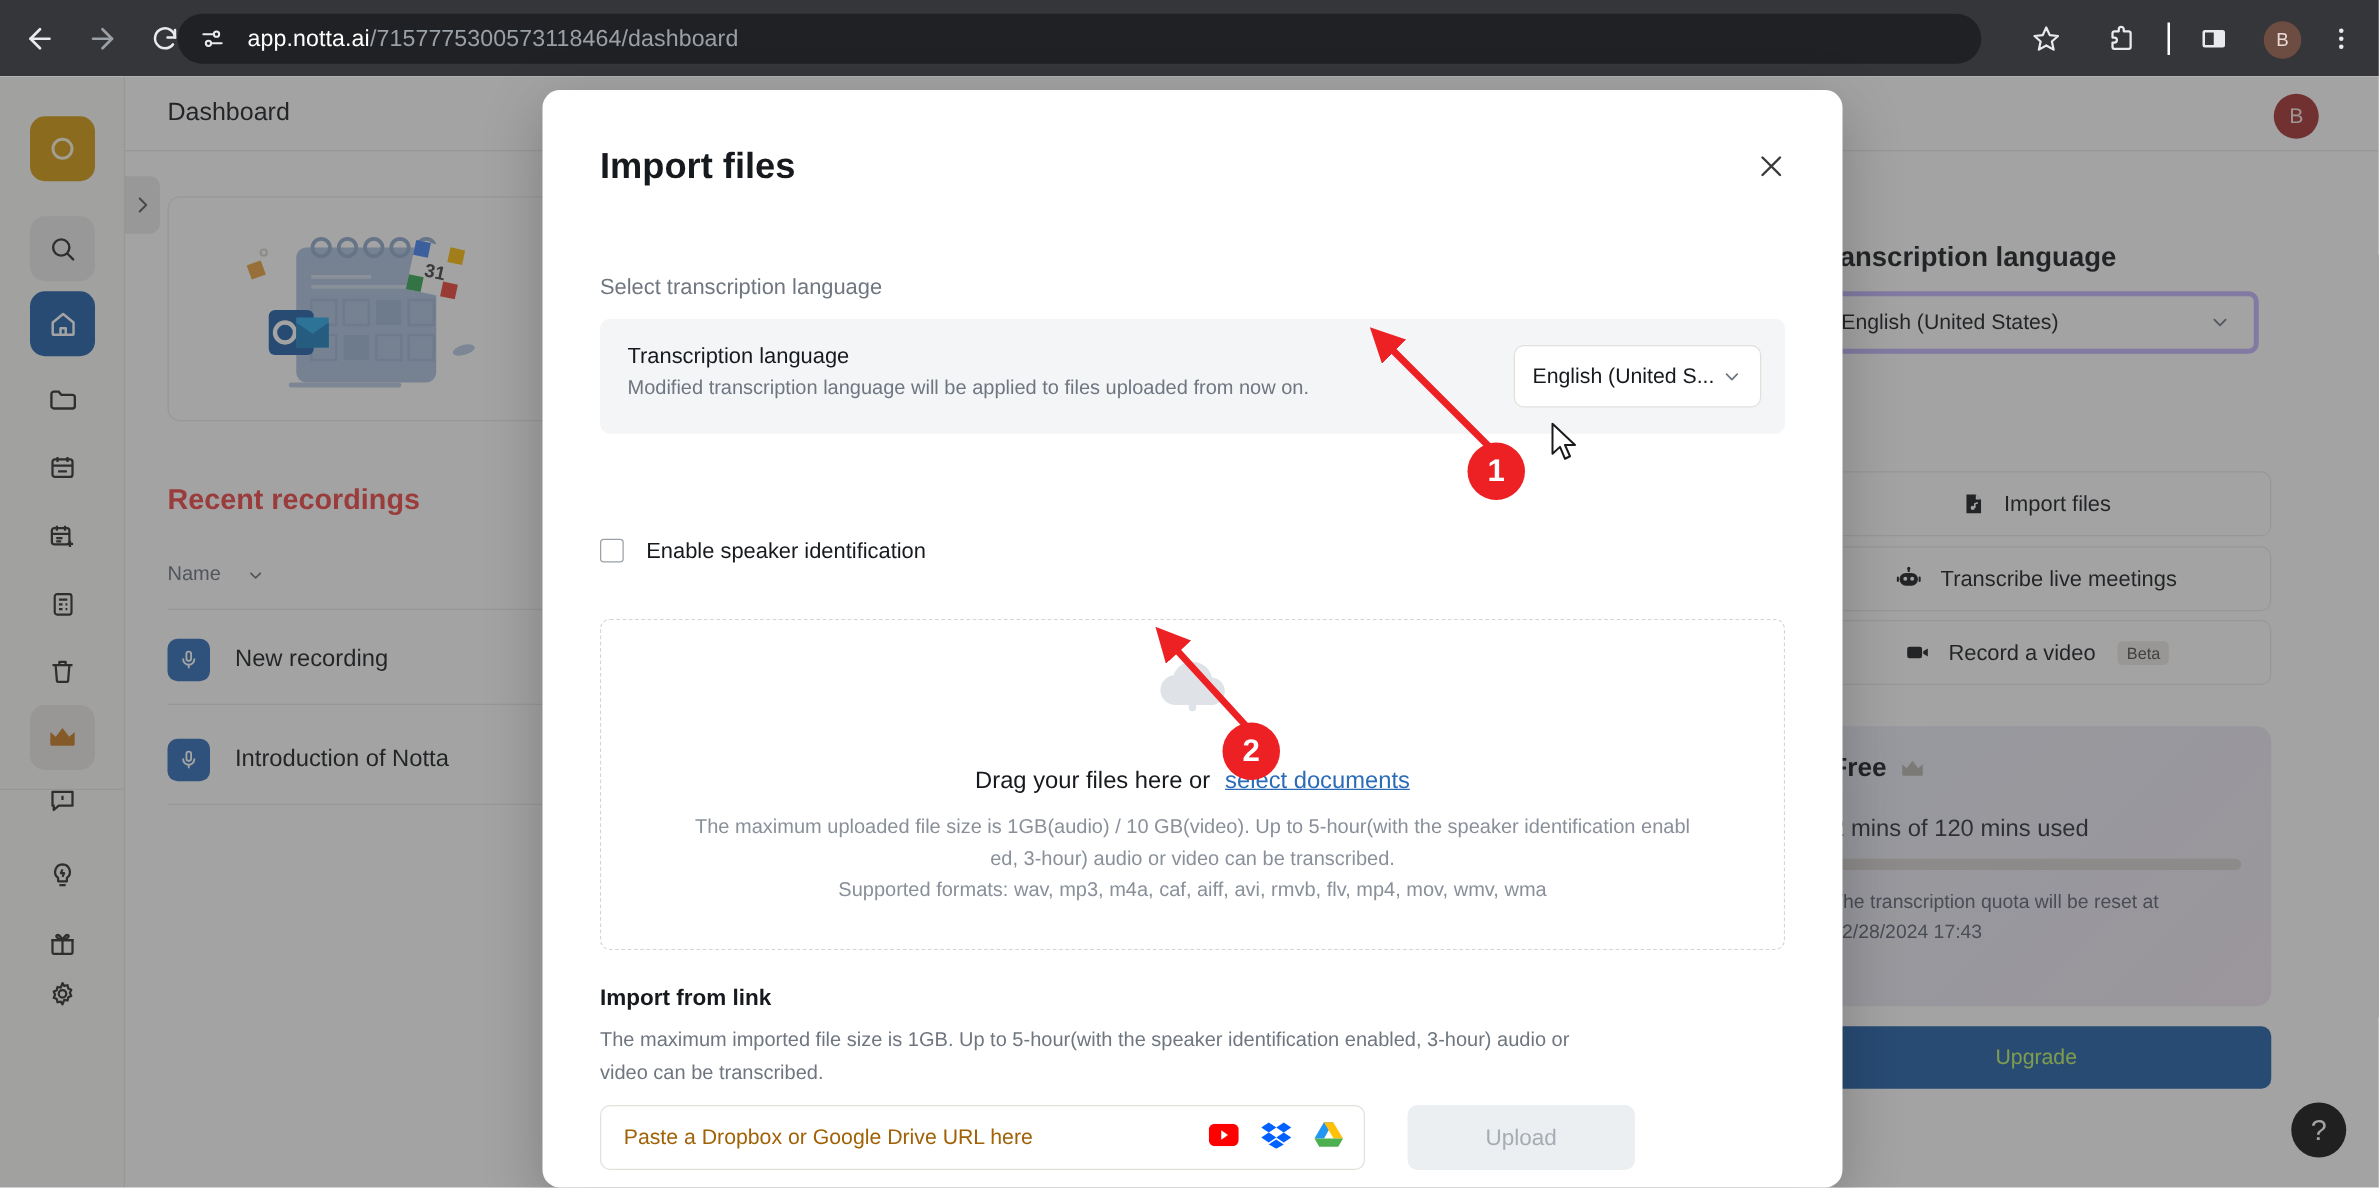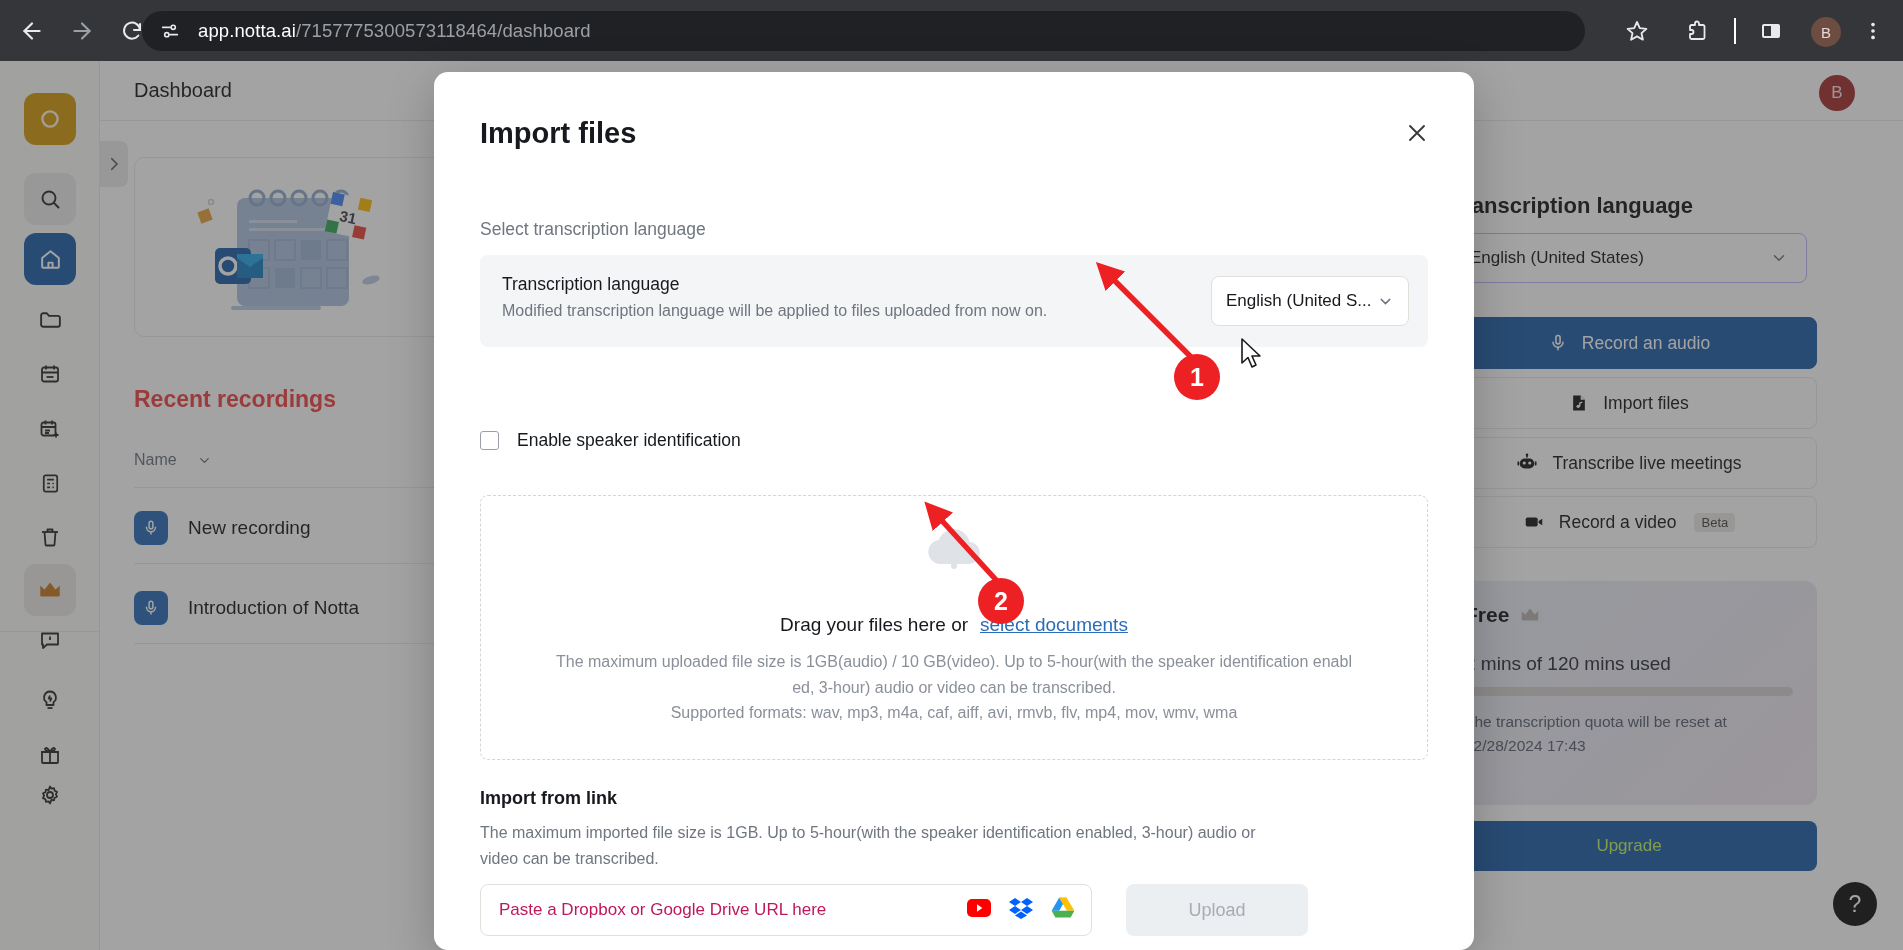--- a/index.html
+++ b/index.html
@@ -167,21 +167,21 @@
     position: absolute; right: 0; top: 60px; width: 500px; height: 829px;
     padding: 0 48px;
   }
   .rpanel-h {
     position: absolute; left: 48px; top: 72px;
     font-size: 22px; font-weight: 700; color: #16191d;
   }
   .lang-select {
     position: absolute; left: 48px; top: 112px;
     width: 356px; height: 50px;
-    border: 1px solid #c4b5fd; border-radius: 8px;
+    border: 4px solid #c4b5fd; border-radius: 8px;
     display: flex; align-items: center; justify-content: space-between;
     padding: 0 18px; font-size: 17px; color: #16191d;
   }
   .action-btn {
     position: absolute; left: 38px;
     width: 376px; height: 52px;
     border: 1px solid #eceae6; border-radius: 8px;
     display: flex; align-items: center; justify-content: center; gap: 14px;
     font-size: 17.5px; color: #16191d; background: #ffffff;
   }
@@ -307,21 +307,21 @@
   }
   .link-desc {
     position: absolute; left: 46px; top: 748px; width: 790px;
     font-size: 16px; color: #6f7680; line-height: 1.6;
   }
   .link-input {
     position: absolute; left: 46px; top: 812px;
     width: 612px; height: 52px;
     border: 1px solid #e2e0db; border-radius: 8px;
     display: flex; align-items: center; padding: 0 18px;
-    font-size: 17px; color: #be185d;
+    font-size: 17px; color: #a16207;
   }
   .link-icons {
     position: absolute; right: 16px; display: flex; align-items: center; gap: 18px;
   }
   .upload-btn {
     position: absolute; left: 692px; top: 812px;
     width: 182px; height: 52px; border-radius: 8px;
     background: #eceff2; color: #a7acb3;
     display: flex; align-items: center; justify-content: center;
     font-size: 18px;
@@ -571,28 +571,20 @@
 
   <div class="rpanel">
     <div class="rpanel-h">Transcription language</div>
     <div class="lang-select">
       <span>English (United States)</span>
       <svg width="18" height="18" viewBox="0 0 24 24" fill="none" stroke="#6f7680" stroke-width="2" stroke-linecap="round" stroke-linejoin="round">
           <path d="M6 9l6 6 6-6"></path>
         </svg>
     </div>
 
-    <div class="action-btn primary b1">
-      <svg width="20" height="20" viewBox="0 0 24 24" fill="none" stroke="currentColor" stroke-width="1.9" stroke-linecap="round">
-          <rect x="9.5" y="3" width="5" height="10" rx="2.5"></rect>
-          <path d="M6 11a6 6 0 0 0 12 0"></path>
-          <path d="M12 17v3"></path>
-        </svg>
-      <span>Record an audio</span>
-    </div>
     <div class="action-btn b2">
       <svg width="20" height="20" viewBox="0 0 24 24">
           <path d="M5 3h9l5 5v13H5z" fill="#16191d"></path>
           <path d="M14 3v5h5" fill="#ffffff"></path>
           <circle cx="11" cy="16" r="2" fill="#ffffff"></circle>
           <path d="M13 16v-4l3-1" stroke="#ffffff" stroke-width="1.6" fill="none"></path>
         </svg>
       <span>Import files</span>
     </div>
     <div class="action-btn b3">

